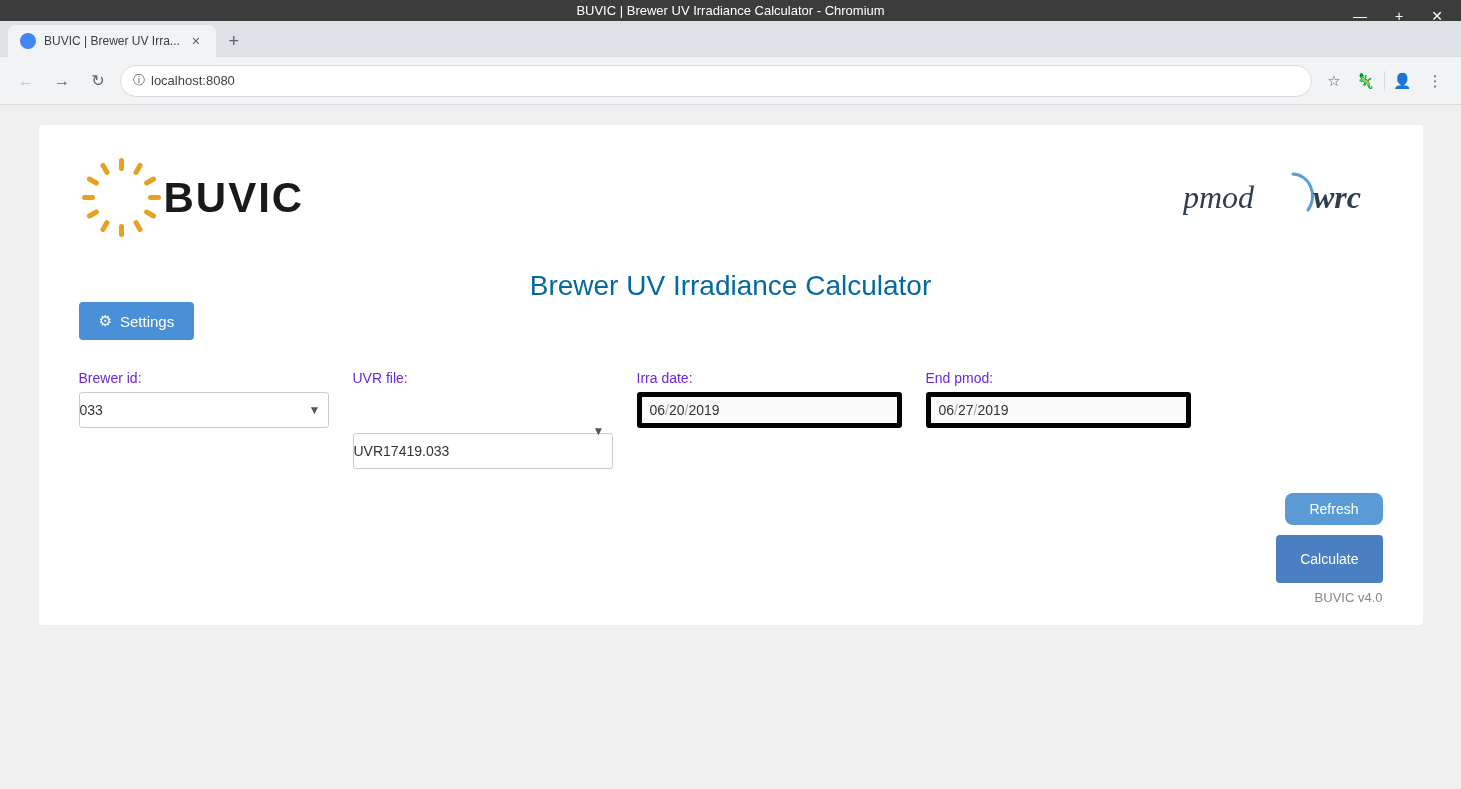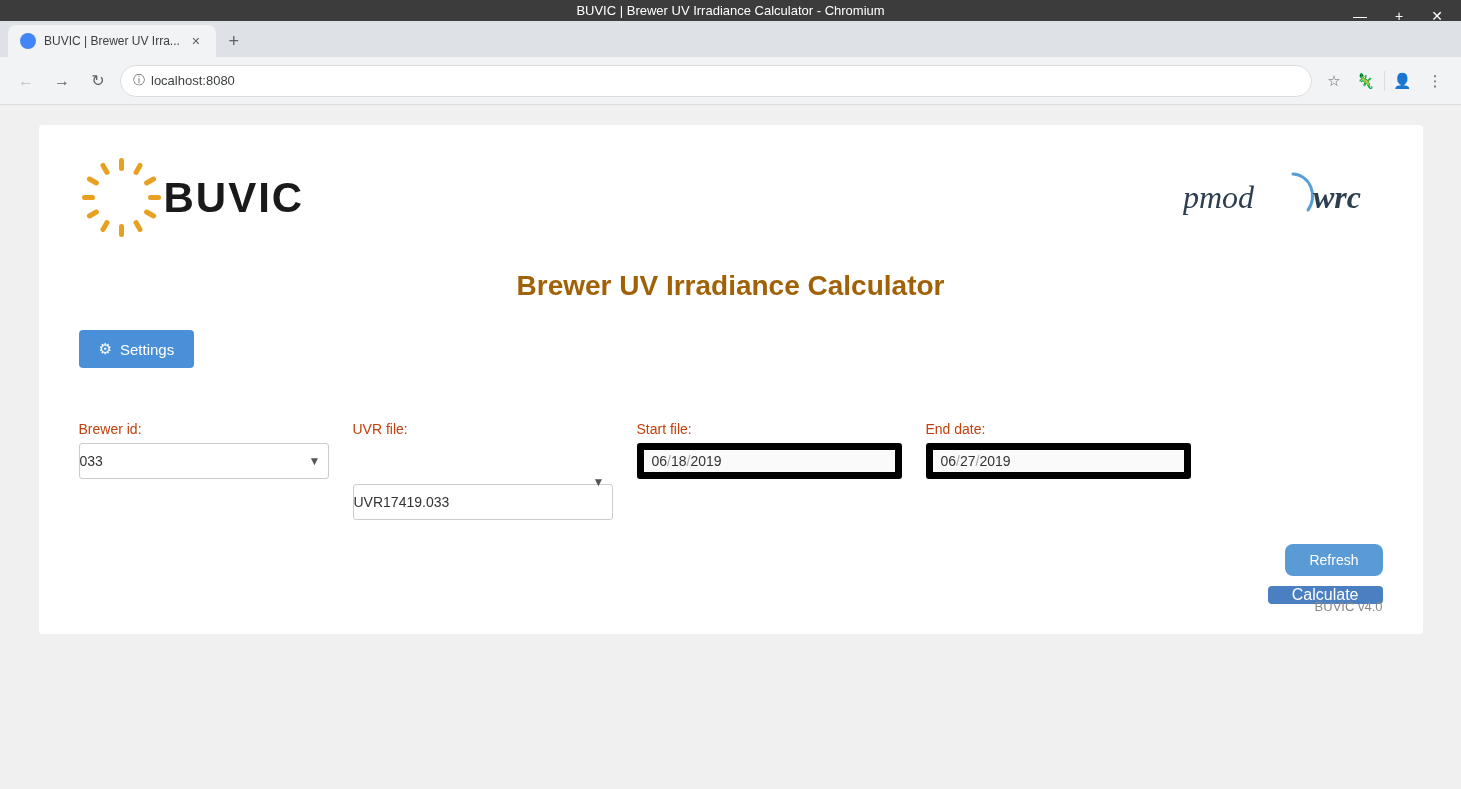--- a/index.html
+++ b/index.html
@@ -197,23 +197,22 @@
     .buvic-text {
       font-size: 42px;
       font-weight: bold;
       color: #1a1a1a;
       letter-spacing: 2px;
     }
 
     .page-title {
       text-align: center;
       font-size: 28px;
-      color: #a16207;
-      margin-bottom: 28px;
-      font-weight: bold;
+      color: #0369a1;
+      font-weight: normal;
     }
 
     .settings-btn {
       background: #4a90d9;
       color: white;
       border: none;
       padding: 10px 20px;
       border-radius: 4px;
       cursor: pointer;
       font-size: 15px;
@@ -231,22 +230,21 @@
     }
 
     .form-group {
       display: flex;
       flex-direction: column;
       gap: 6px;
     }
 
     .form-group label {
       font-size: 14px;
-      color: #c2410c;
-      margin-top: 23px;
+      color: #6d28d9;
     }
 
     .select-wrapper {
       position: relative;
     }
 
     .select-wrapper select {
       height: 36px;
       border: 1px solid #ccc;
       border-radius: 3px;
@@ -264,21 +262,21 @@
       right: 8px;
       top: 50%;
       transform: translateY(-50%);
       pointer-events: none;
       color: #555;
       font-size: 12px;
     }
 
     .date-input {
       height: 36px;
-      border: 7px solid #000000;
+      border: 5px solid #000000;
       border-radius: 3px;
       background: #fafafa;
       padding: 0 8px;
       font-size: 14px;
       color: #333;
       display: flex;
       align-items: center;
     }
 
     .date-input .date-part {
@@ -309,24 +307,24 @@
       border-radius: 8px;
       cursor: pointer;
       font-size: 14px;
       min-width: 90px;
     }
 
     .btn-calculate {
       background: #4a7fc1;
       color: white;
       border: none;
-      padding: 0 24px;
+      padding: 16px 24px;
       border-radius: 4px;
       cursor: pointer;
-      font-size: 16px;
+      font-size: 14px;
       min-width: 90px;
     }
 
     .version-text {
       position: absolute;
       bottom: 20px;
       right: 40px;
       font-size: 13px;
       color: #888;
       cursor: pointer;
@@ -437,32 +435,32 @@
         <label>UVR file:</label>
         <div class="select-wrapper">
           <select class="uvr-file-select">
             <option>UVR17419.033</option>
           </select>
           <span class="select-arrow">▼</span>
         </div>
       </div>
 
       <div class="form-group">
-        <label>Start file:</label>
+        <label>Irra date:</label>
         <div class="date-input start-date-input">
           <span class="date-part">06</span>
           <span class="date-sep">/</span>
-          <span class="date-part">18</span>
+          <span class="date-part">20</span>
           <span class="date-sep">/</span>
           <span class="date-part">2019</span>
         </div>
       </div>
 
       <div class="form-group">
-        <label>End date:</label>
+        <label>End pmod:</label>
         <div class="date-input end-date-input">
           <span class="date-part">06</span>
           <span class="date-sep">/</span>
           <span class="date-part">27</span>
           <span class="date-sep">/</span>
           <span class="date-part">2019</span>
         </div>
       </div>
 
     </div>

